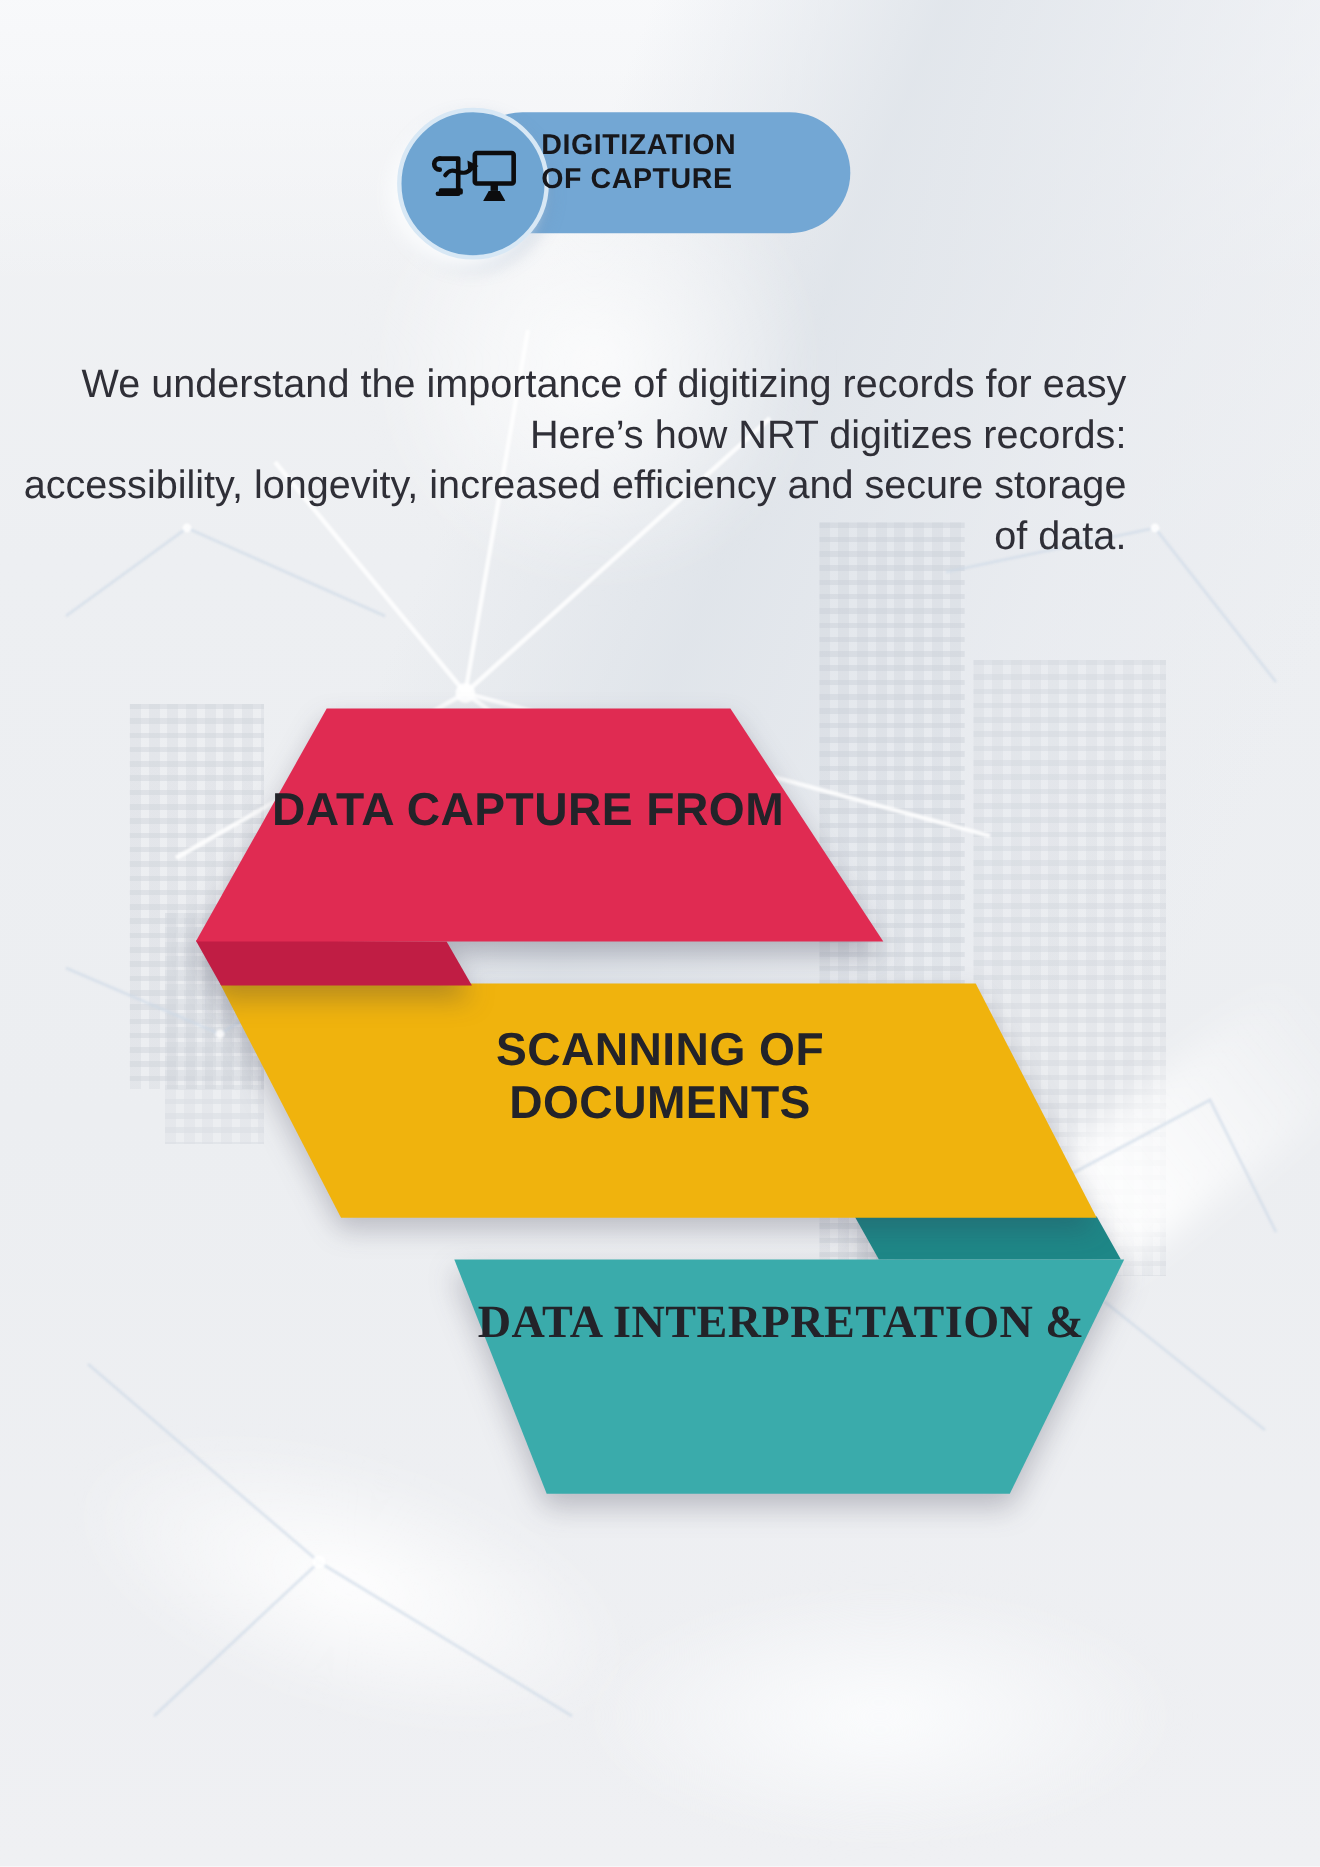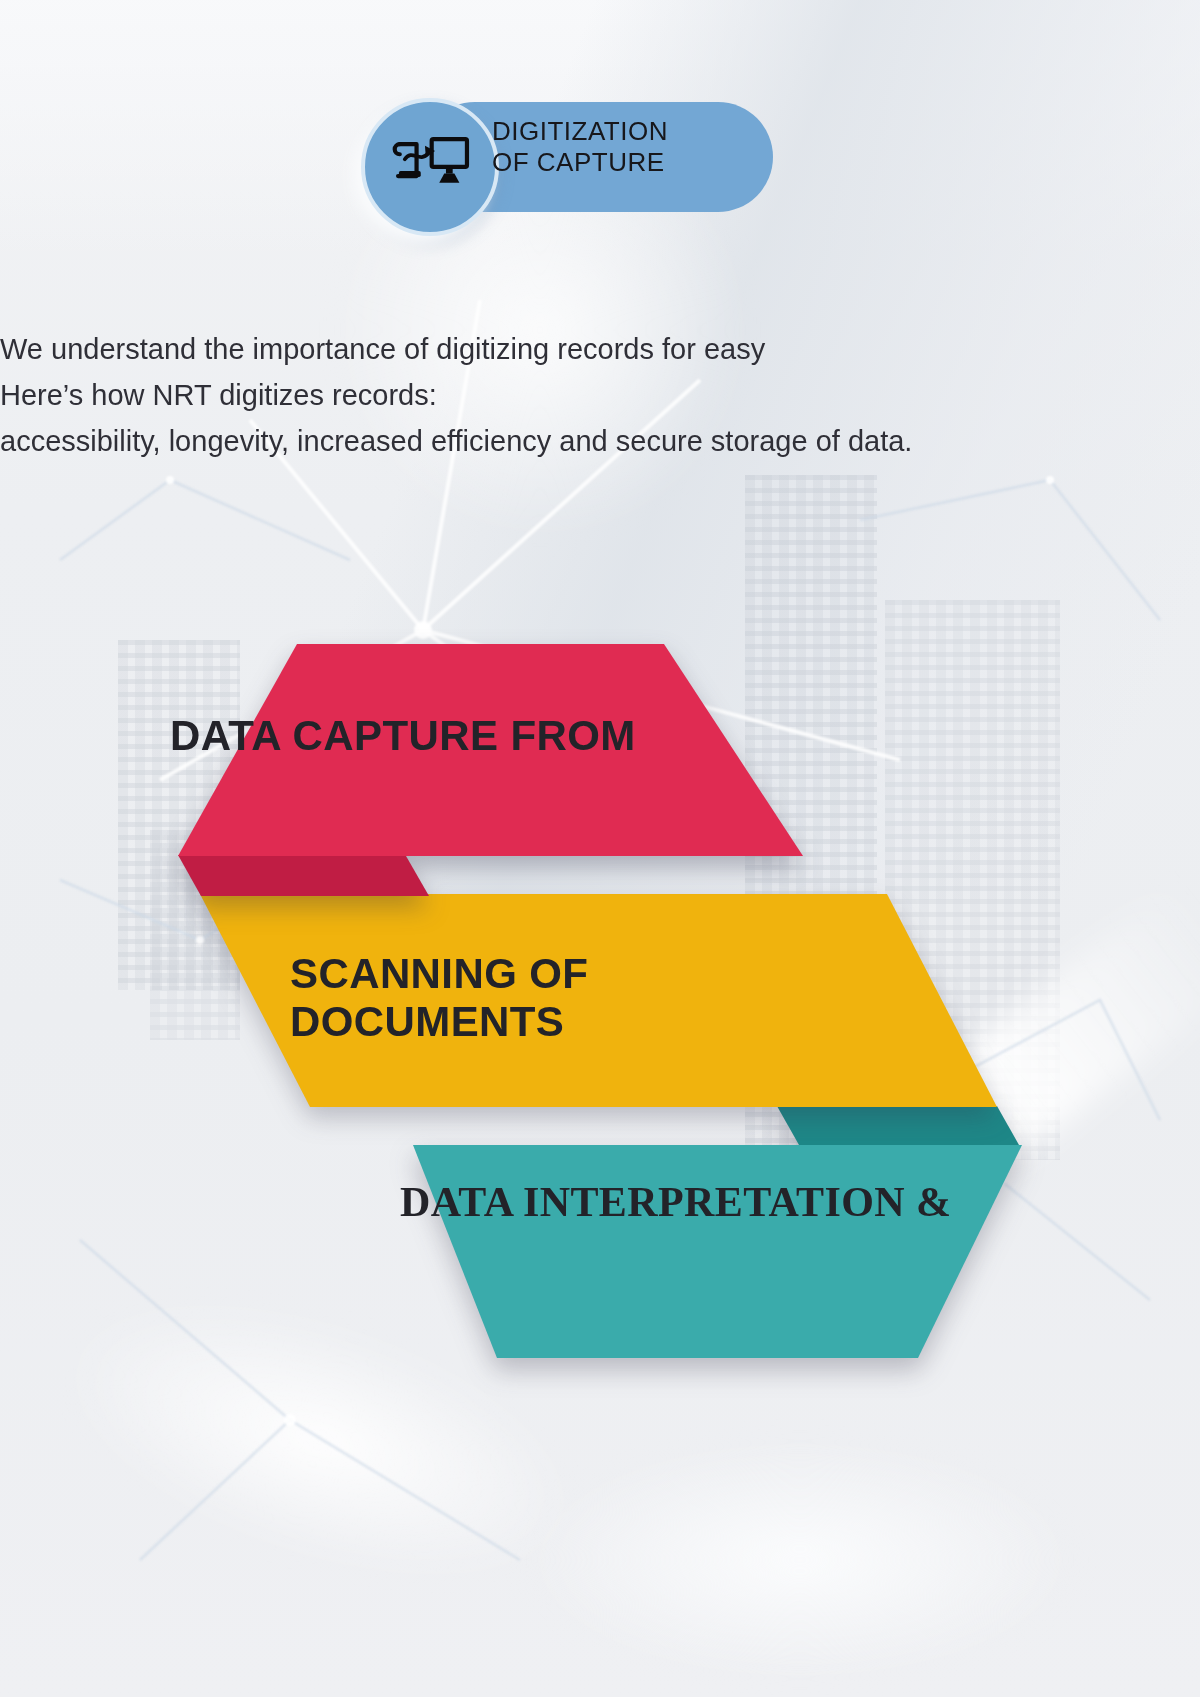--- a/index.html
+++ b/index.html
@@ -32,34 +32,34 @@
   .bld.b2{left:745px;top:475px;width:132px;height:690px;}
   .bld.b3{left:885px;top:600px;width:175px;height:560px;opacity:.30;}
   .bld.b4{left:150px;top:830px;width:90px;height:210px;opacity:.28;}
   .net{position:absolute;left:0;top:0;filter:blur(.8px);}
   
   .badge-pill{position:absolute;left:420px;top:102px;width:353px;height:110px;border-radius:60px;}
   .badge-circle{position:absolute;left:361px;top:98px;width:138px;height:138px;border-radius:50%;
     border:4px solid #d8e8f5;box-sizing:border-box;
     box-shadow:-10px 8px 14px rgba(255,255,255,.85),0 8px 16px rgba(110,140,175,.28);}
   .badge-icon{position:absolute;left:388px;top:134px;width:84px;height:64px;}
-  .badge-text{position:absolute;left:492px;top:116px;line-height:31px;font-size:26px;font-weight:400;
+  .badge-text{position:absolute;left:492px;top:116px;line-height:31px;font-size:26px;font-weight:700;
     letter-spacing:.5px;color:#17171b;}
   
-  .intro{position:absolute;left:0;top:326px;width:1024px;text-align:left;
-    font-size:29px;line-height:46px;color:#2f2f37;}
+  .intro{position:absolute;left:0;top:326px;width:1024px;text-align:right;
+    font-size:36px;line-height:46px;color:#2f2f37;}
   
   .ribbons{position:absolute;left:0;top:0;}
   .g-red{filter:drop-shadow(0 12px 12px rgba(45,45,70,.30));}
   .g-yellow{filter:drop-shadow(0 11px 12px rgba(45,45,70,.26));}
   .g-teal{filter:drop-shadow(0 12px 13px rgba(45,45,70,.28));}
-  .step-label{position:absolute;width:620px;text-align:left;font-size:42px;line-height:48px;
+  .step-label{position:absolute;width:620px;text-align:center;font-size:42px;line-height:48px;
     font-weight:700;letter-spacing:.4px;color:#232329;}
   .lbl-1{left:170px;top:712px;}
-  .lbl-2{left:290px;top:950px;}
+  .lbl-2{left:290px;top:930px;}
   .lbl-3{left:400px;top:1178px;font-family:Liberation Serif, serif;}
 </style>
 </head>
 <body>
 
 <div class="canvas">
 
   <div class="bg-layer wash-top"></div>
   <div class="bg-layer wash-right"></div>
   <div class="bld b1"></div>

